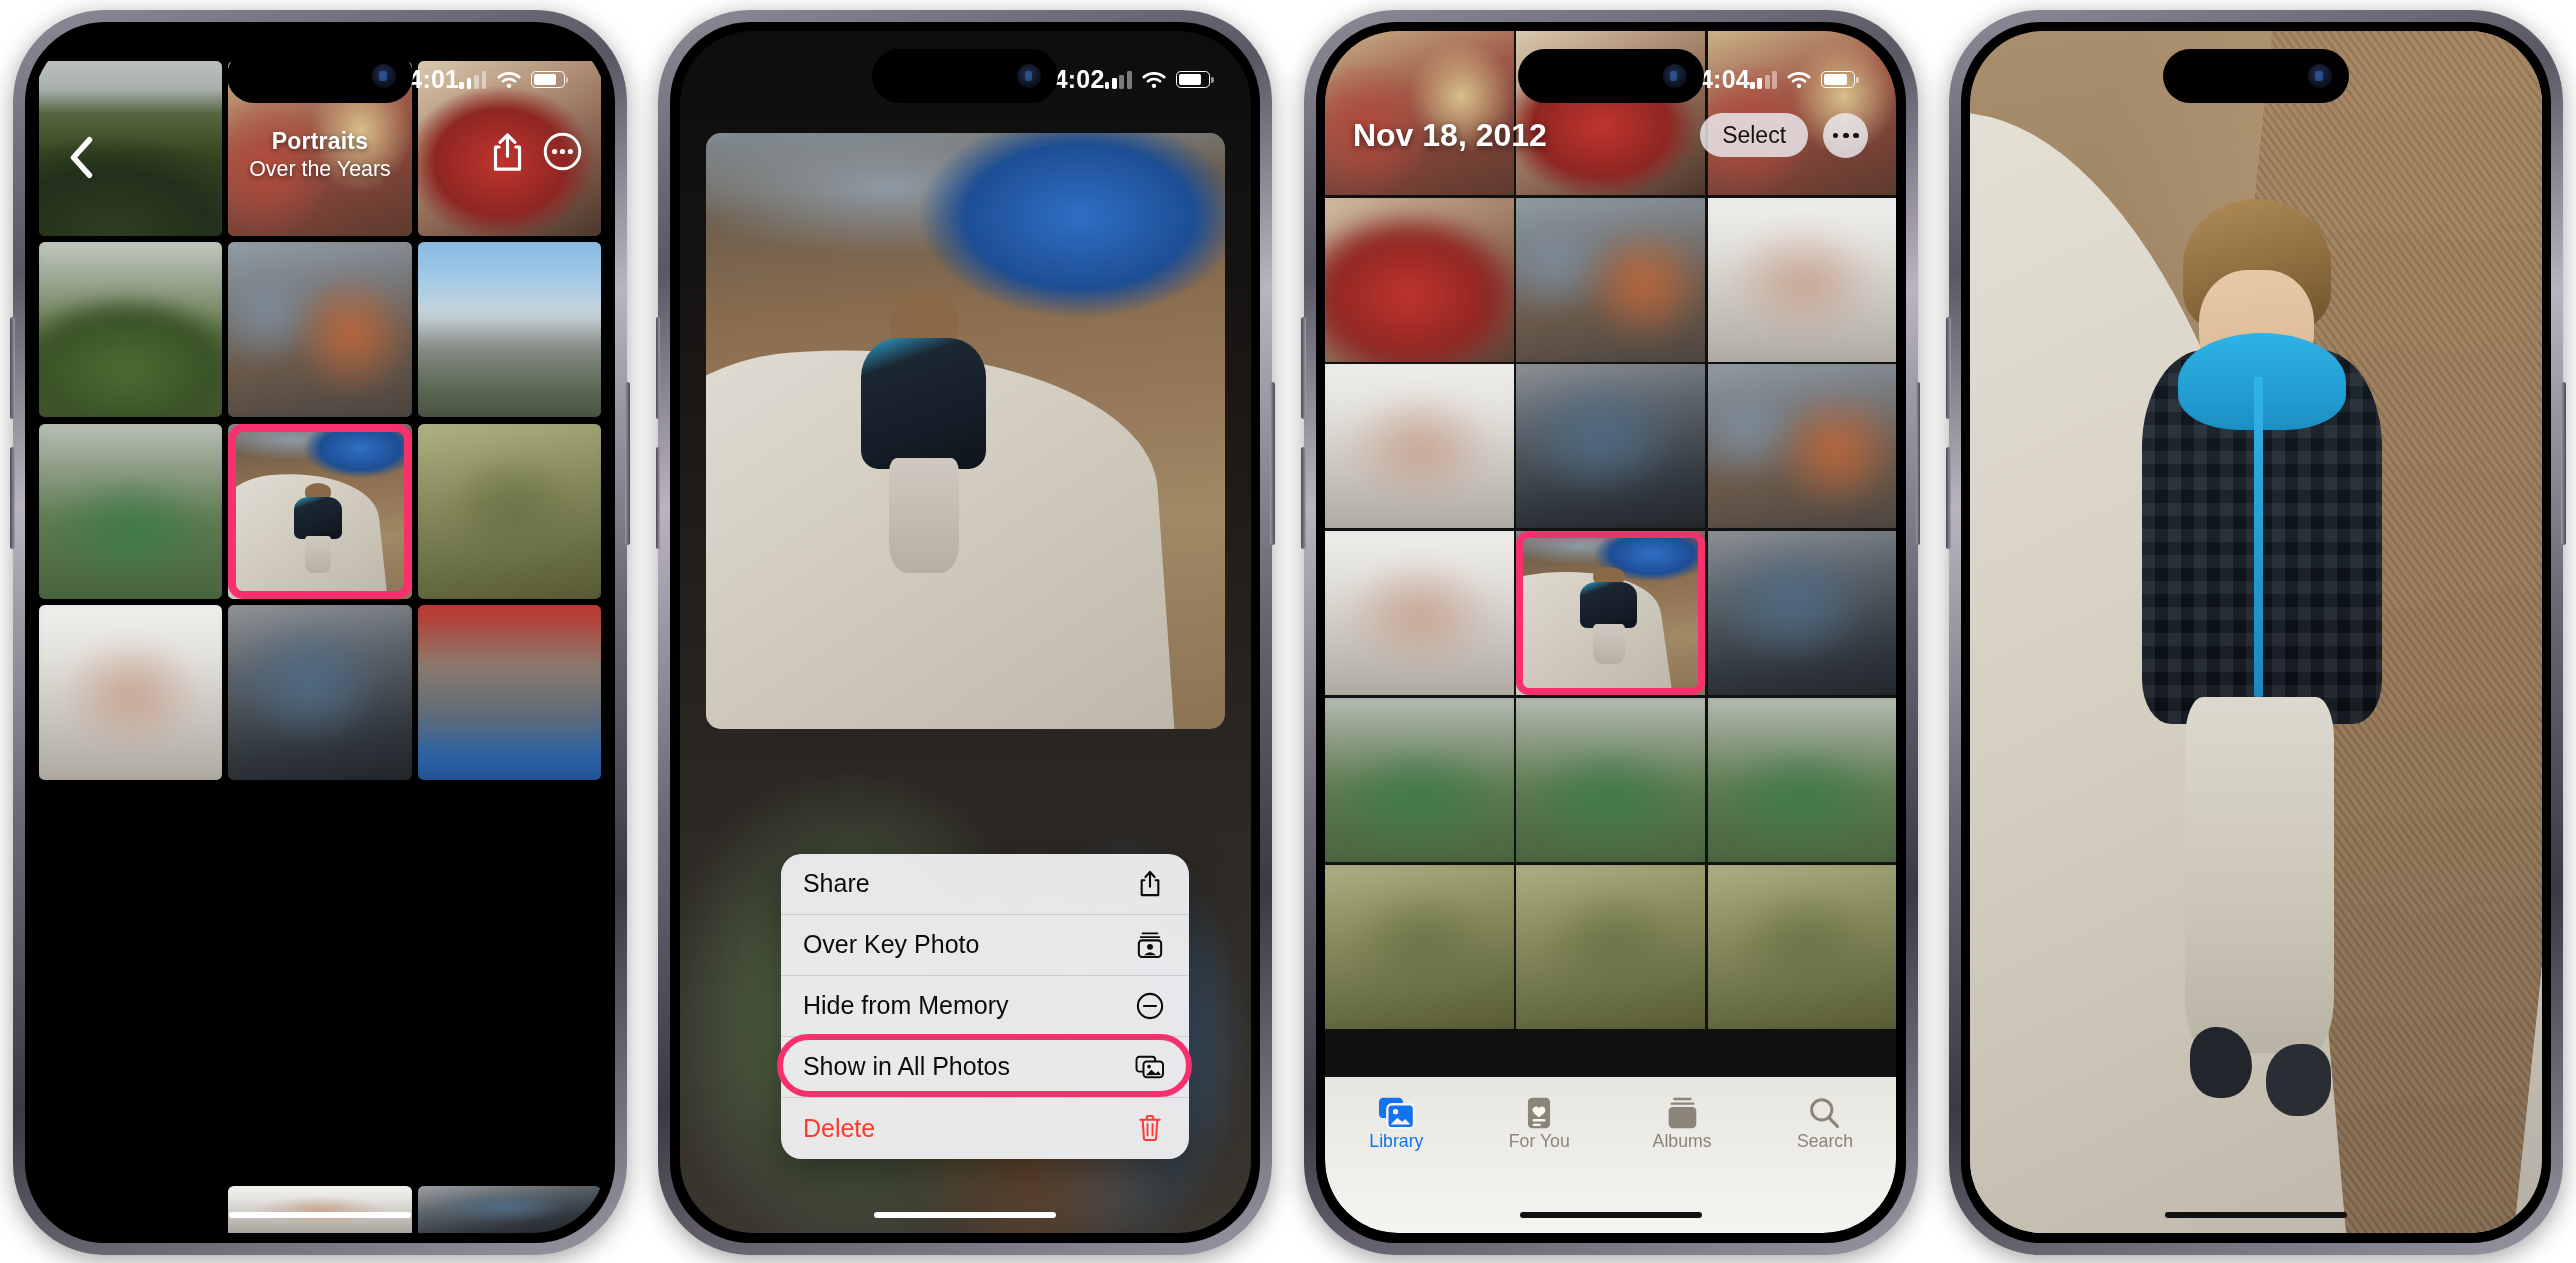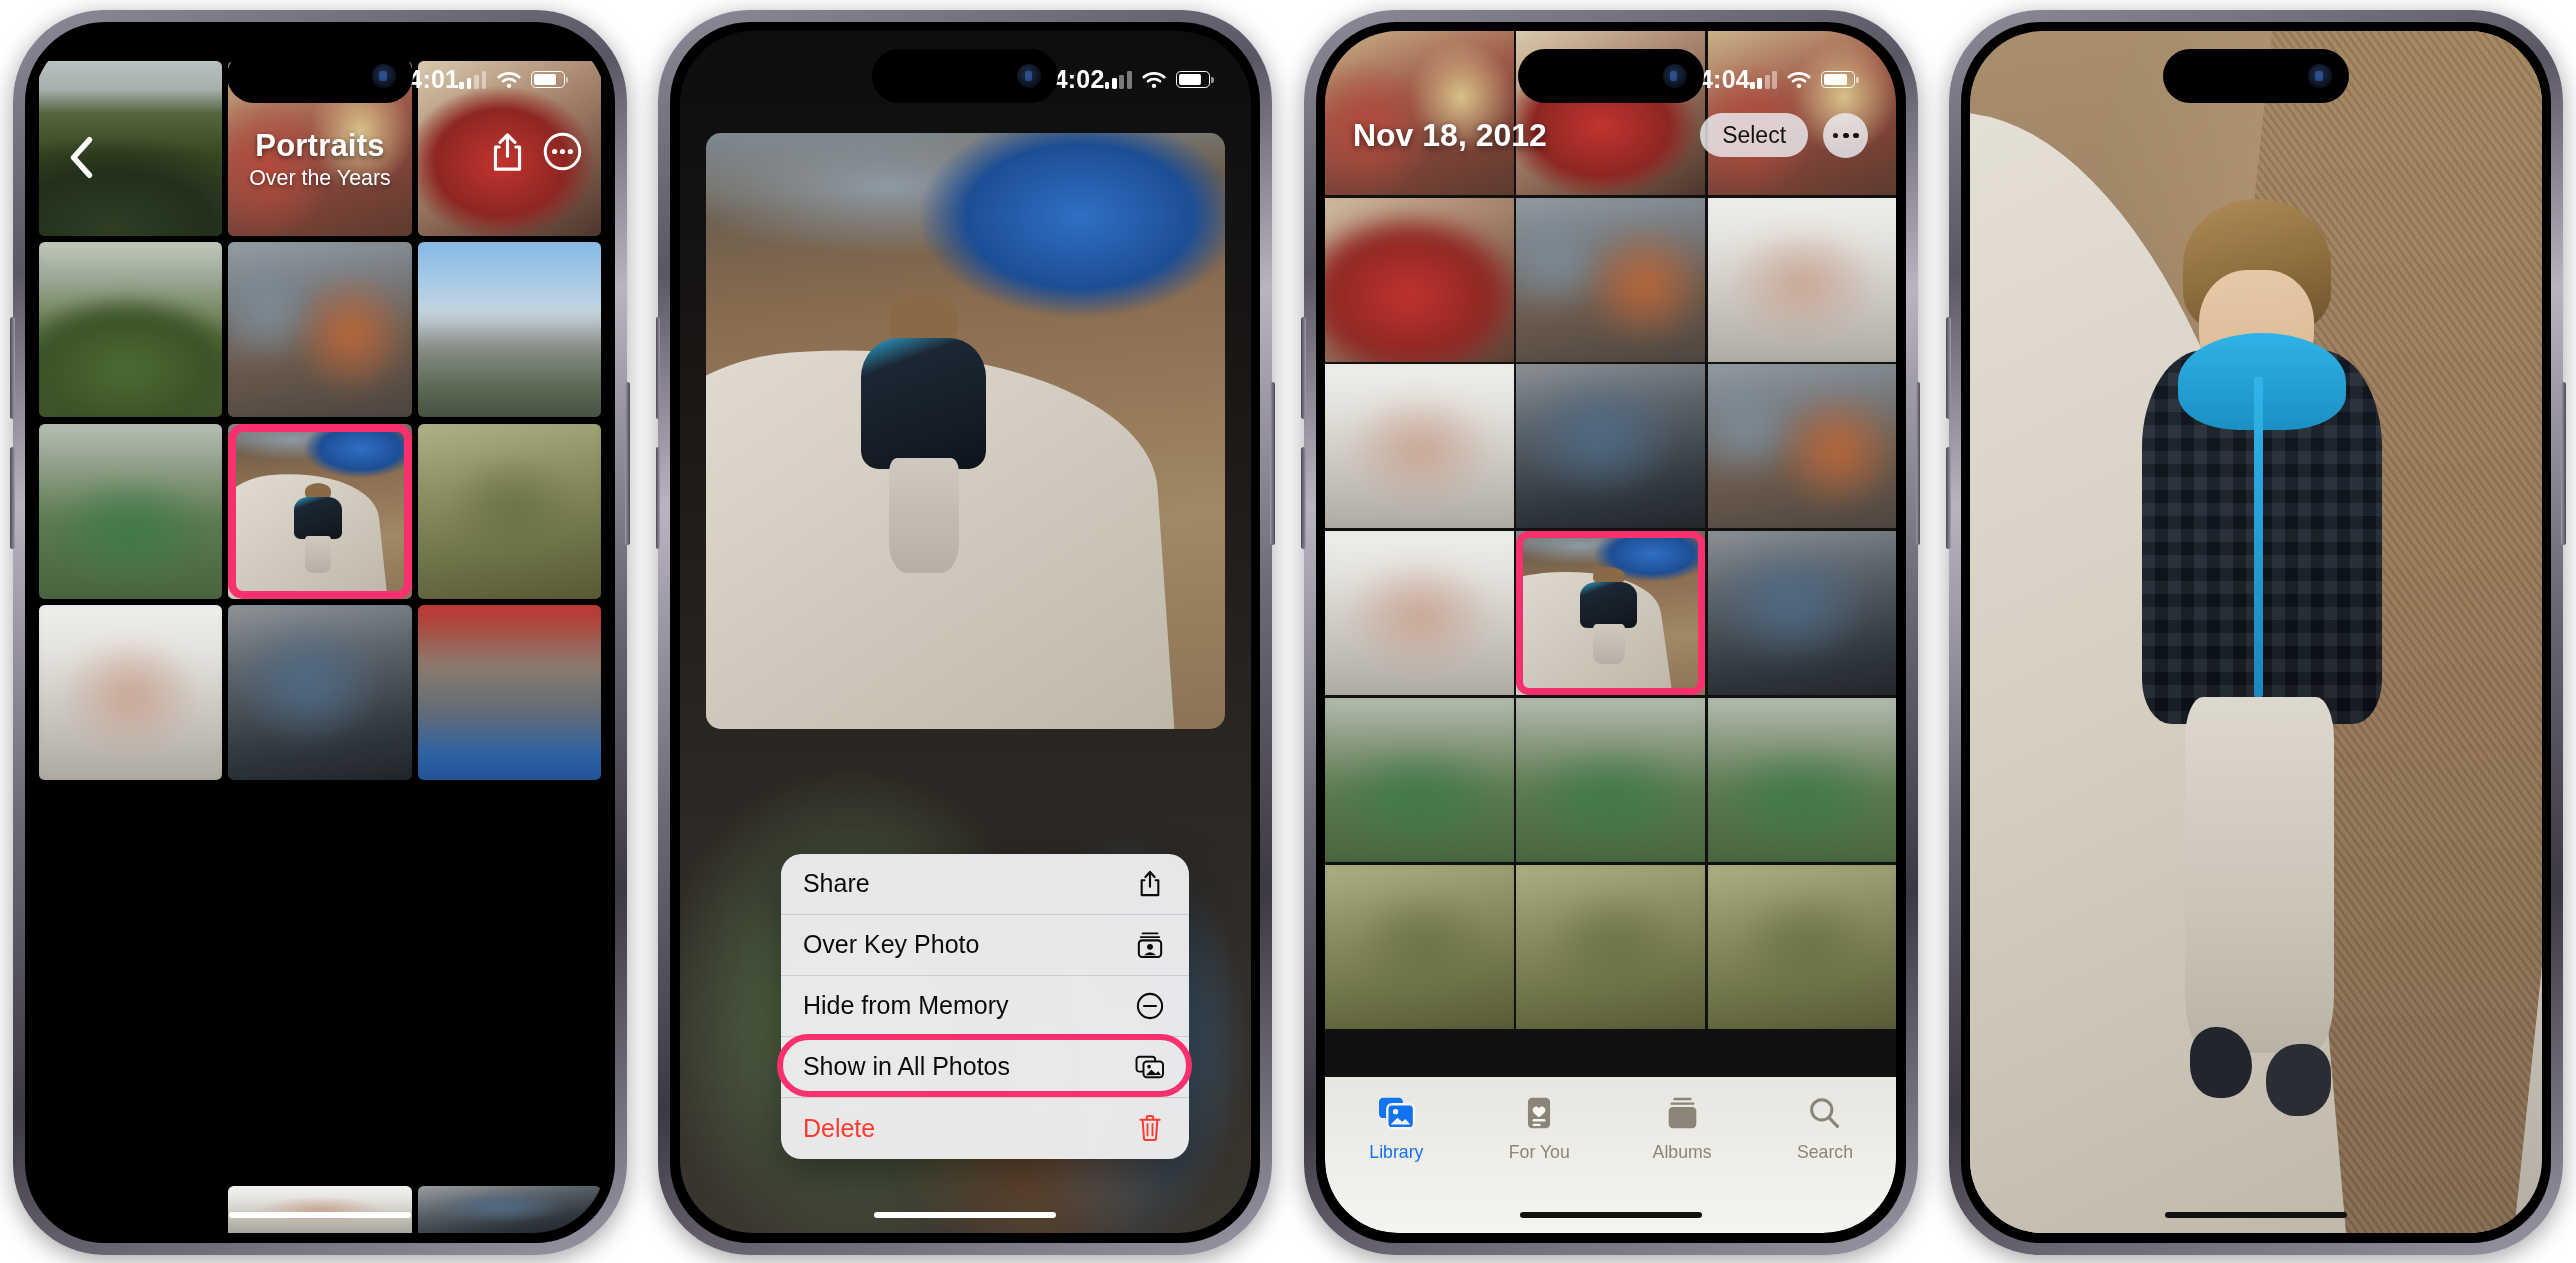--- a/index.html
+++ b/index.html
@@ -234,21 +234,21 @@
   .p1-back {
     position: absolute; left: 24px; top: 104px;
     width: 45px; height: 45px; z-index: 40;
     display: flex; align-items: center; justify-content: center;
   }
   .p1-title {
     position: absolute; left: 0; right: 0; top: 97px;
     text-align: center; z-index: 40; color: #fff;
     text-shadow: 0 1.9px 5.6px rgba(0,0,0,.55);
   }
-  .p1-title .t1 { font-size: 31px; font-weight: 700; letter-spacing: 0.2px; }
+  .p1-title .t1 { font-size: 23px; font-weight: 700; letter-spacing: 0.2px; }
   .p1-title .t2 { font-size: 21.4px; font-weight: 400; margin-top: 1.9px; }
   .p1-actions {
     position: absolute; right: 24px; top: 101px;
     display: flex; gap: 17px; z-index: 40;
   }
   .p1-bottom-strip {
     position: absolute; left: 0; right: 0; bottom: 0; height: 47px;
     display: grid; grid-template-columns: repeat(3,1fr); gap: 6.5px;
     padding: 0 4.7px; z-index: 30;
   }
@@ -342,21 +342,21 @@
     color: #fff; border-radius: 29px; height: 52px; line-height: 52px;
     margin: 0 2.8px; box-shadow: 0 0.9px 2.8px rgba(0,0,0,.2);
   }
   .p3-tabbar {
     position: absolute; left: 0; right: 0; bottom: 0; height: 156px;
     background: linear-gradient(180deg, rgba(246,244,238,.94) 0%, rgba(250,249,245,.98) 100%);
     backdrop-filter: blur(20.5px);
     display: flex; align-items: flex-start; z-index: 50;
     padding-top: 18.6px;
   }
-  .tabi { flex:1; display:flex; flex-direction:column; align-items:center; gap:11px; }
+  .tabi { flex:1; display:flex; flex-direction:column; align-items:center; gap:0; }
   .tabi .lbl { font-size: 17.7px; color: #8a8578; }
   .tabi.active .lbl { color: #1273f0; }
 
   
   
   
   .p4-photo {
     position: absolute; inset: 0;
     background:
       radial-gradient(ellipse 70% 40% at 72% 16%, #b59a77 0%, transparent 72%),

